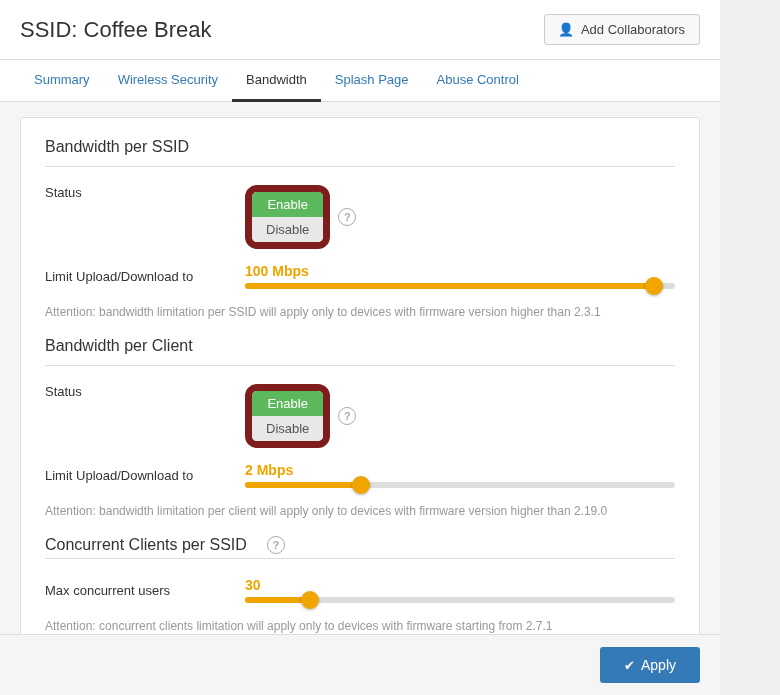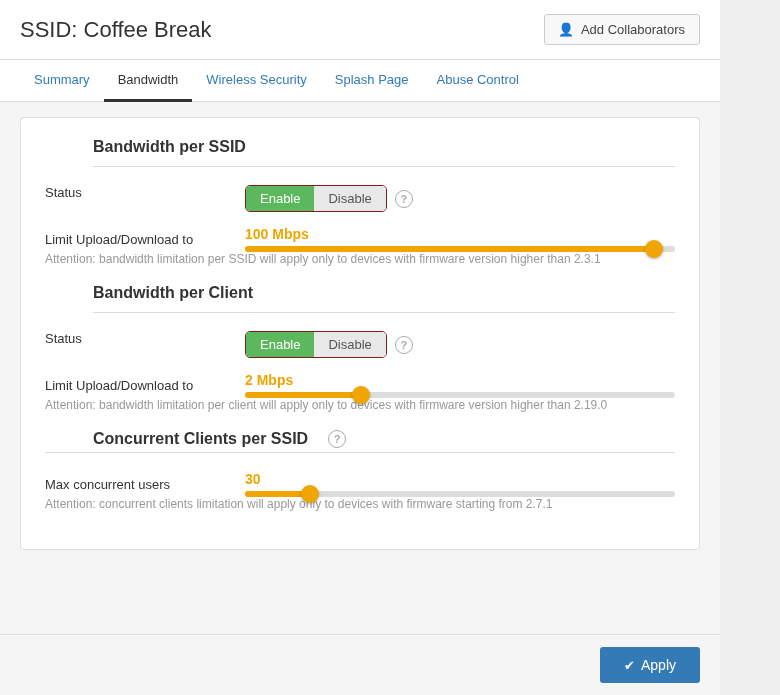--- a/index.html
+++ b/index.html
@@ -79,49 +79,49 @@
       border: 1px solid #ddd;
       border-radius: 4px;
       padding: 20px 24px;
       margin-bottom: 0;
     }
     .section {
       margin-bottom: 18px;
     }
     .section-title {
       font-size: 16px;
-      font-weight: 700;
+      font-weight: 400;
       color: #333;
       padding-bottom: 10px;
       border-bottom: 1px solid #ddd;
       margin-bottom: 18px;
-      margin-left: 48px;
     }
     .field-row {
       display: flex;
       margin-bottom: 14px;
     }
     .field-label {
       width: 200px;
       font-size: 13px;
       color: #333;
       flex-shrink: 0;
     }
     .field-control {
       display: flex;
       align-items: center;
       gap: 8px;
       flex: 1;
     }
     
     .toggle-group {
       display: flex;
-      border-radius: 5px;
+      border-radius: 12px;
       overflow: hidden;
-      border: 1px solid #7f1d1d;
+      border: 7px solid #7f1d1d;
+      flex-direction: column;
     }
     .toggle-btn {
       padding: 5px 14px;
       font-size: 13px;
       cursor: pointer;
       border: none;
       background: #e8e8e8;
       color: #555;
     }
     .toggle-btn.active-green {
@@ -143,21 +143,21 @@
       font-size: 11px;
       color: #aaa;
       cursor: pointer;
       font-weight: bold;
       flex-shrink: 0;
     }
     
     .slider-row {
       display: flex;
       align-items: center;
-      margin-bottom: 0;
+      margin-bottom: 16px;
     }
     .slider-label {
       width: 200px;
       font-size: 13px;
       color: #333;
       flex-shrink: 0;
     }
     .slider-container {
       flex: 1;
       display: flex;
@@ -243,22 +243,22 @@
   <div class="header">
     <h1 class="header-title">SSID: Coffee Break</h1>
     <button class="add-collaborators-btn">
       <span>👤</span>
       <span>Add Collaborators</span>
     </button>
   </div>
 
   <div class="tabs-bar">
     <div class="tab">Summary</div>
+    <div class="tab">Wireless Security</div>
     <div class="tab active">Bandwidth</div>
-    <div class="tab">Wireless Security</div>
     <div class="tab">Splash Page</div>
     <div class="tab">Abuse Control</div>
   </div>
 
   <div class="main-content">
     <div class="card">
 
       <div class="section">
         <div class="section-title">Bandwidth per SSID</div>
 

